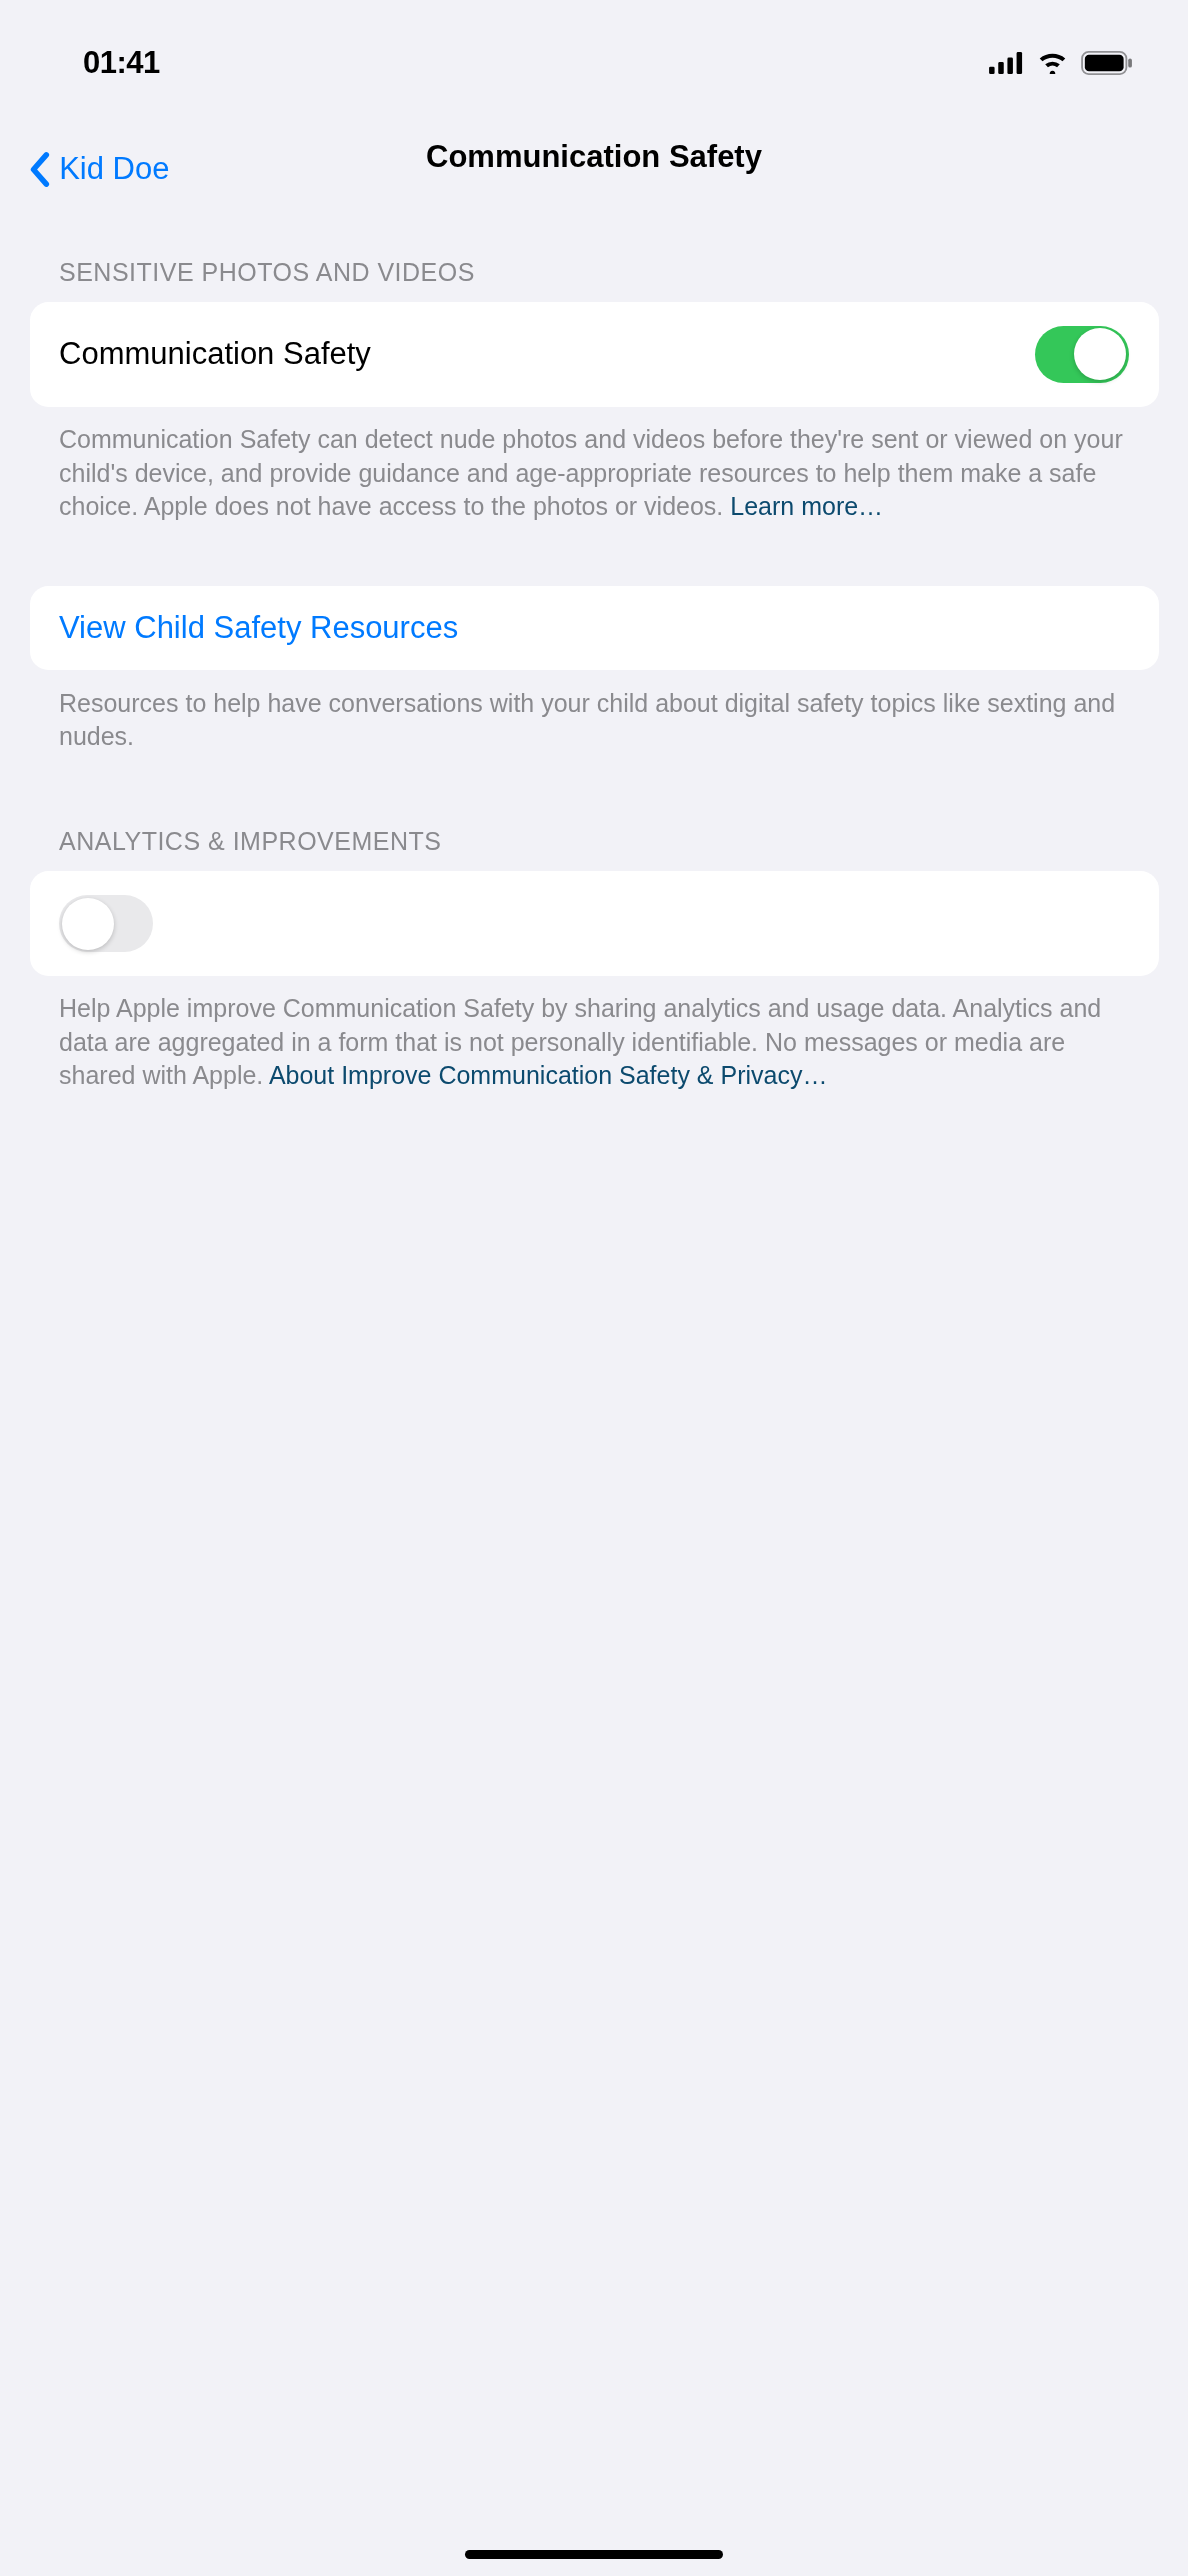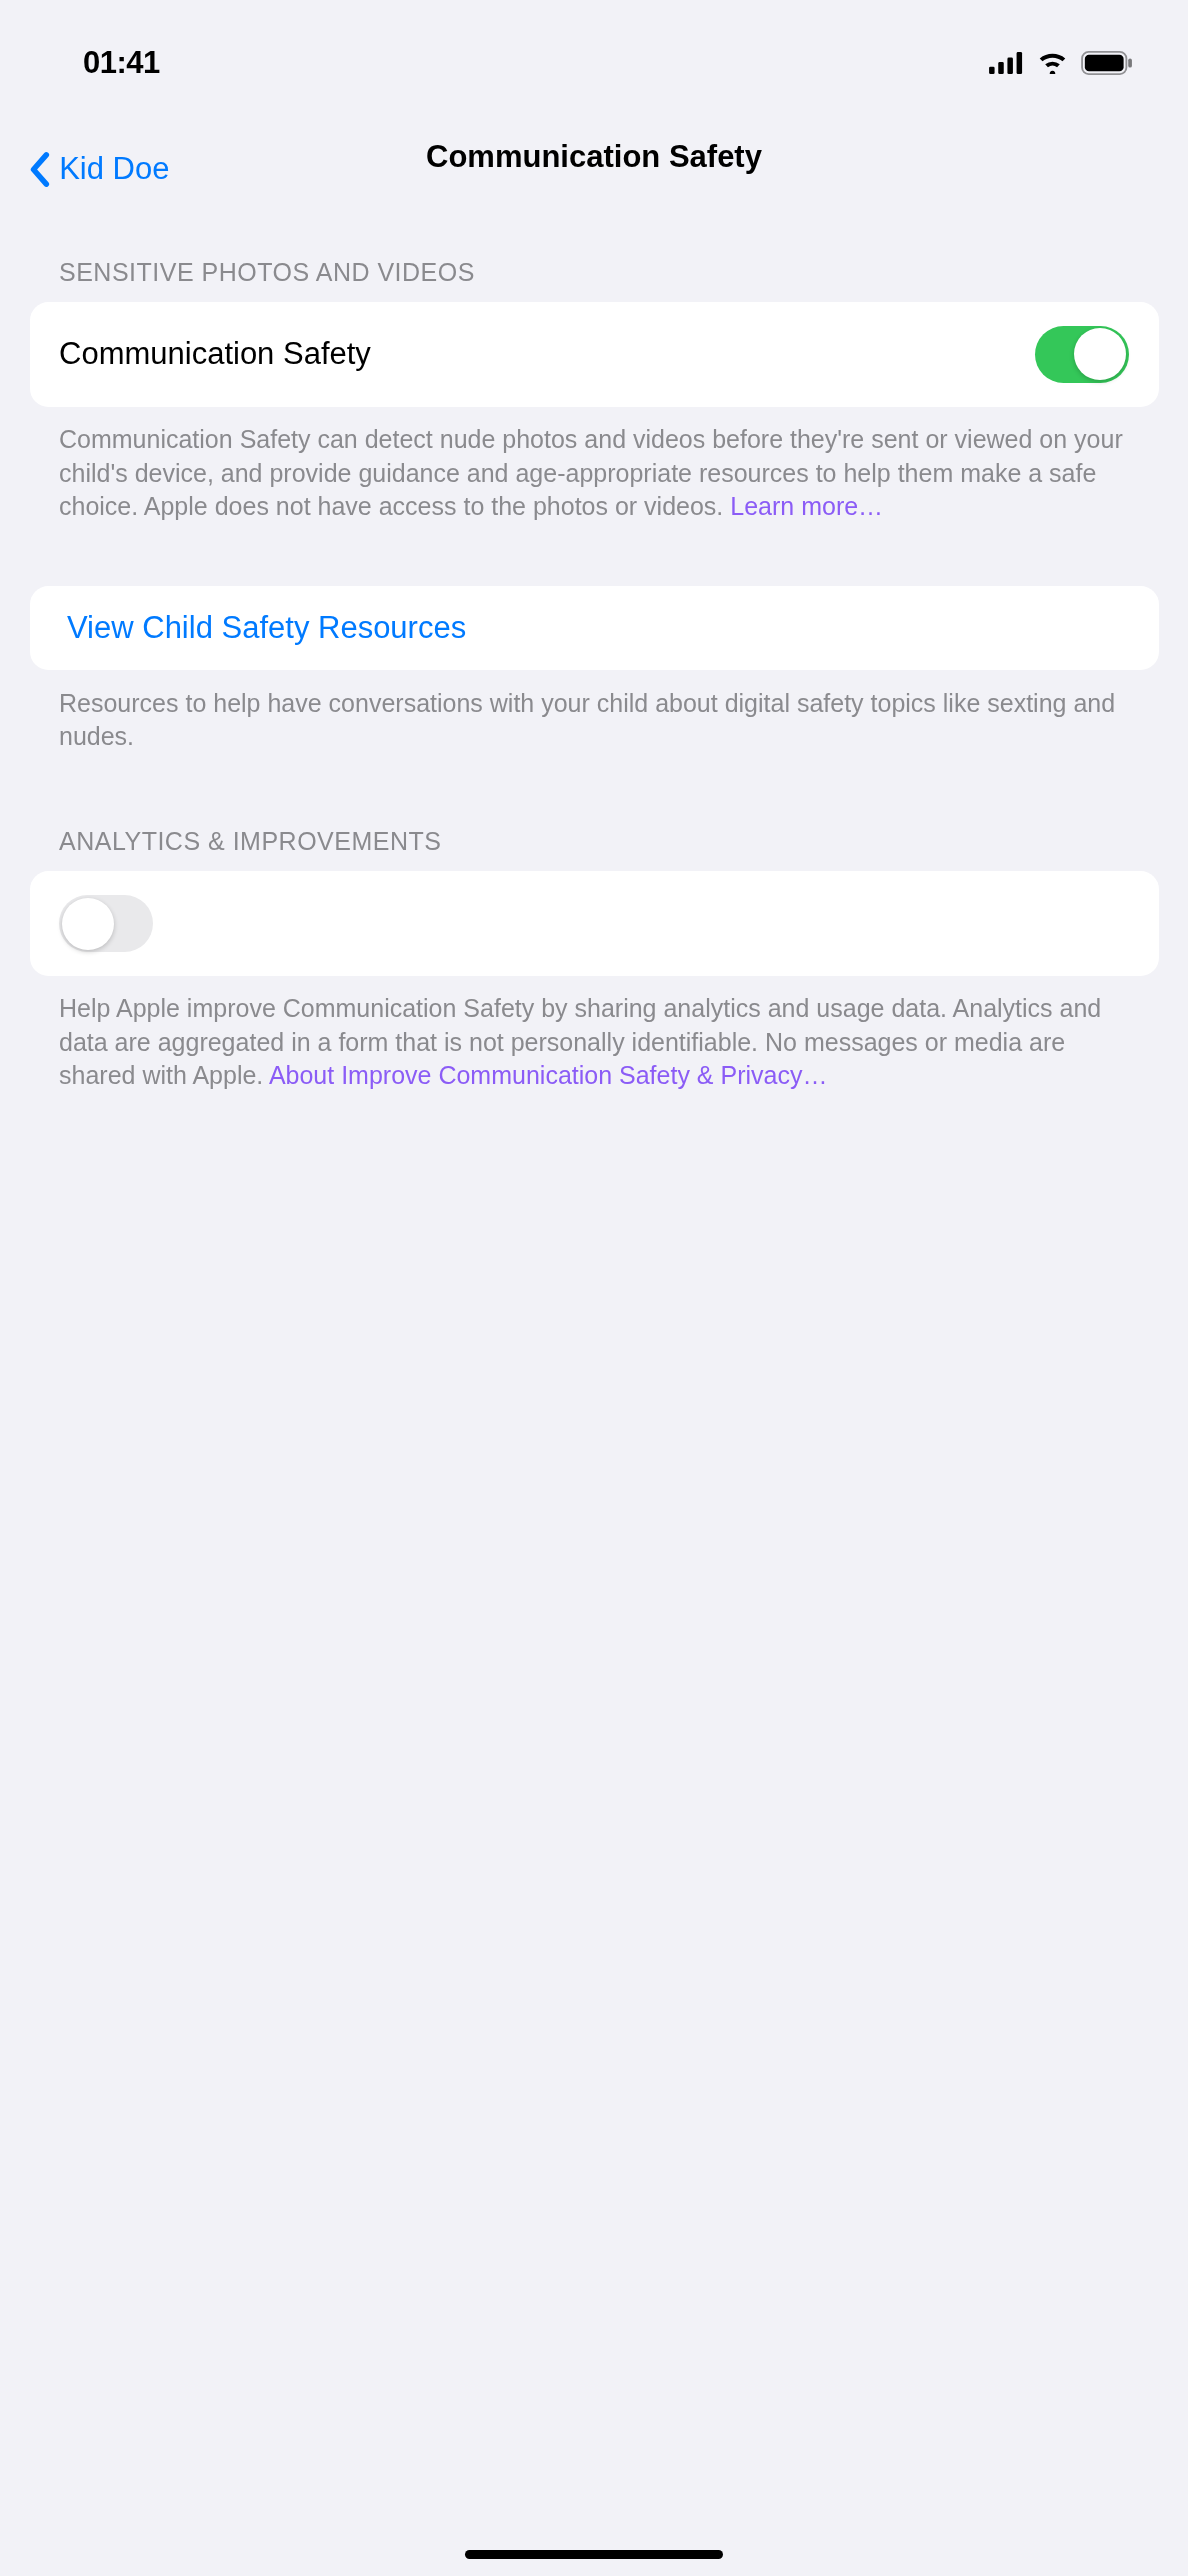--- a/index.html
+++ b/index.html
@@ -90,30 +90,29 @@
     }
     .list-item-label {
       font-size: 31px;
       font-weight: 400;
       color: #000;
     }
     .list-item-link {
       font-size: 31px;
       color: #007aff;
       font-weight: 400;
-      margin-left: 8px;
     }
     .footer-text {
       color: #8a8a8e;
       font-size: 25px;
       line-height: 1.33;
       padding: 16.6px 29.5px 0 29.5px;
     }
     .footer-link {
-      color: #8b5cf6;
+      color: #0c4a6e;
     }
     .toggle {
       width: 94px;
       height: 57px;
       border-radius: 28.6px;
       position: relative;
       cursor: pointer;
       flex-shrink: 0;
     }
     .toggle.on {

